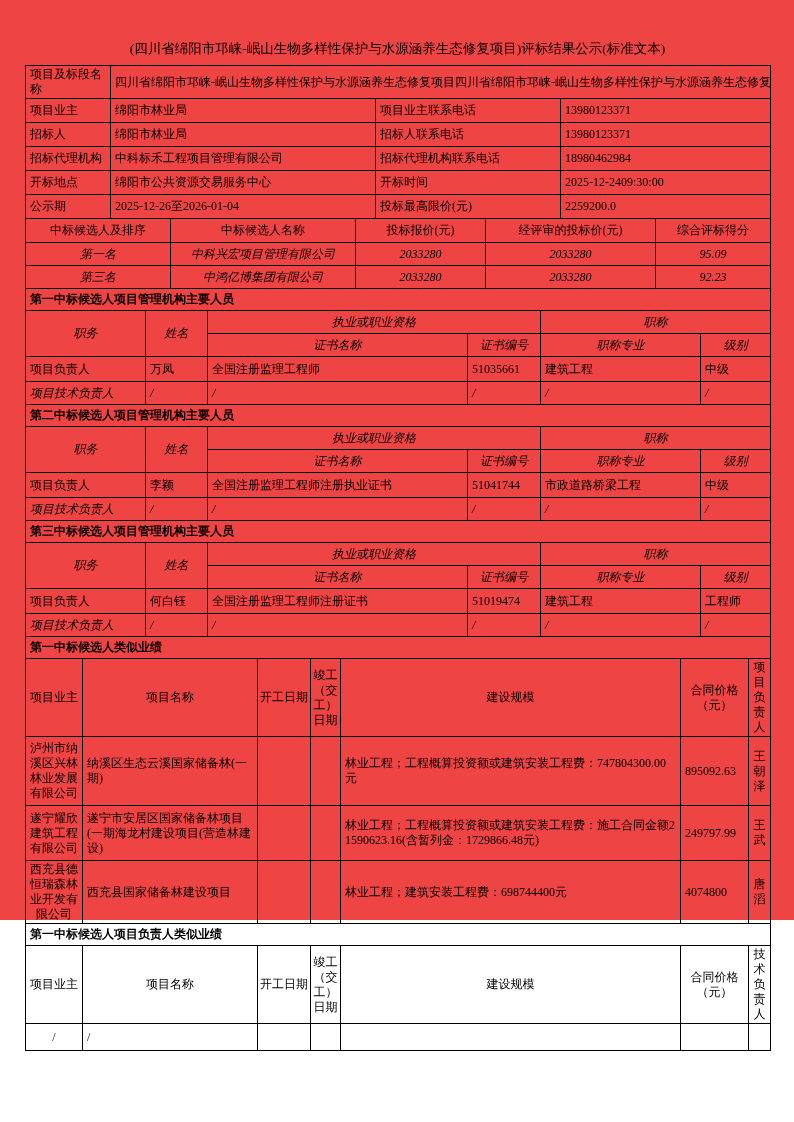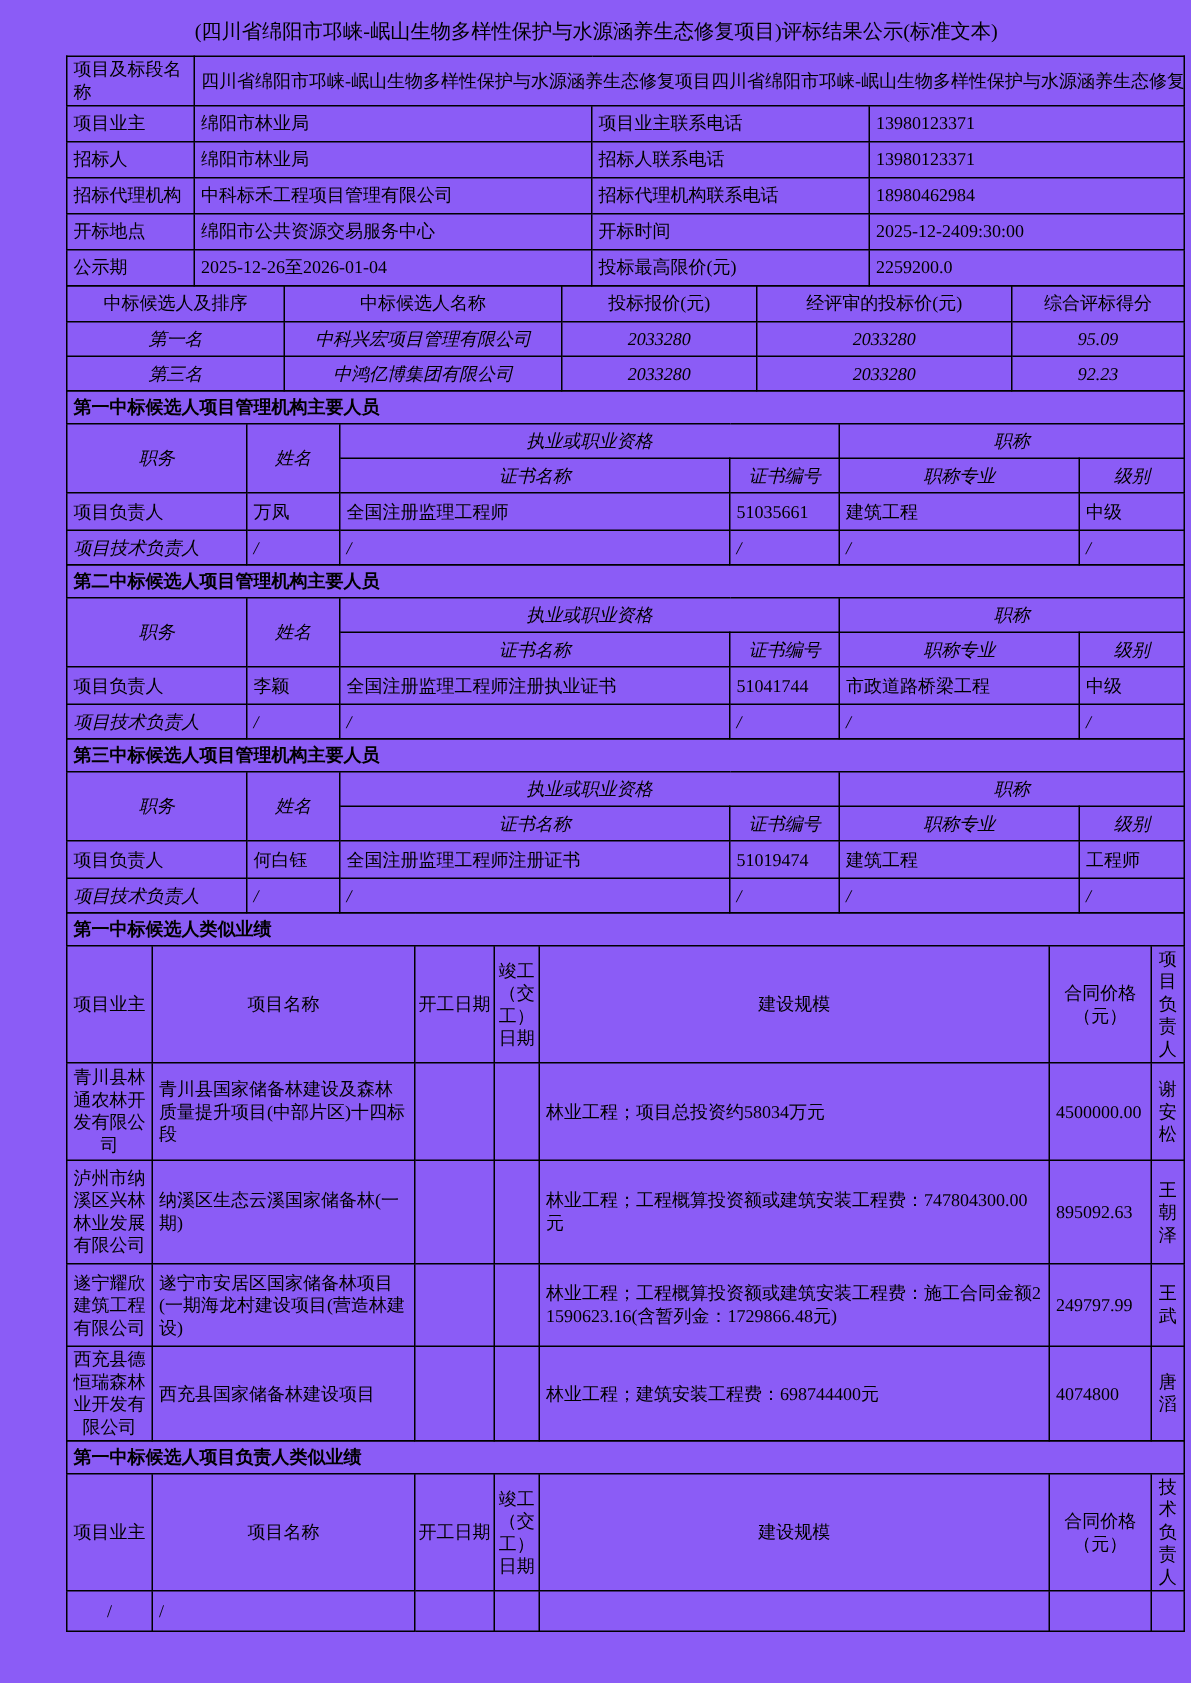--- a/index.html
+++ b/index.html
@@ -1,29 +1,28 @@
 <!DOCTYPE html>
 <html><head>
 <meta charset="utf-8">
 <style>
   html,body{margin:0;padding:0;background:#ffffff;}
   body{
     width:794px;height:1122px;
     font-family:"Liberation Serif","DejaVu Serif",serif;
     color:#000;
   }
-  .page{box-sizing:border-box;width:794px;height:1122px;padding:12px 24px 0 25px;background:#8b5cf6;}
+  .page{box-sizing:border-box;width:794px;height:920px;padding:40px 24px 0 25px;background:#ef4444;}
   .doc-title{
     text-align:center;font-size:13.5px;letter-spacing:0;
     margin:0 0 8px 0;white-space:nowrap;
   }
   table.tbl{
     border-collapse:collapse;table-layout:fixed;width:745px;
     margin-top:-1px;
-    margin-left:19px;
   }
   .tbl td{
     border:1px solid #000;
     font-size:12px;line-height:15px;
     padding:1px 4px;
     overflow:hidden;
     vertical-align:middle;
     word-break:break-all;
   }
   .c{text-align:center;}
@@ -275,29 +274,20 @@
         </tr>
     <tr class="perf-head">
       <td class="c narrow">项目业主</td>
       <td class="c">项目名称</td>
       <td class="c narrow">开工日期</td>
       <td class="c narrow">竣工（交工）日期</td>
       <td class="c">建设规模</td>
       <td class="c">合同价格（元）</td>
       <td class="vhead">项目负责人</td>
     </tr>
-    <tr class="r1">
-      <td class="narrow">青川县林通农林开发有限公司</td>
-      <td>青川县国家储备林建设及森林质量提升项目(中部片区)十四标段</td>
-      <td></td>
-      <td></td>
-      <td>林业工程；项目总投资约58034万元</td>
-      <td>4500000.00</td>
-      <td class="vhead">谢安松</td>
-    </tr>
     <tr class="r2">
       <td class="narrow">泸州市纳溪区兴林林业发展有限公司</td>
       <td>纳溪区生态云溪国家储备林(一期)</td>
       <td></td>
       <td></td>
       <td>林业工程；工程概算投资额或建筑安装工程费：747804300.00元</td>
       <td>895092.63</td>
       <td class="vhead">王朝泽</td>
     </tr>
     <tr class="r3">

